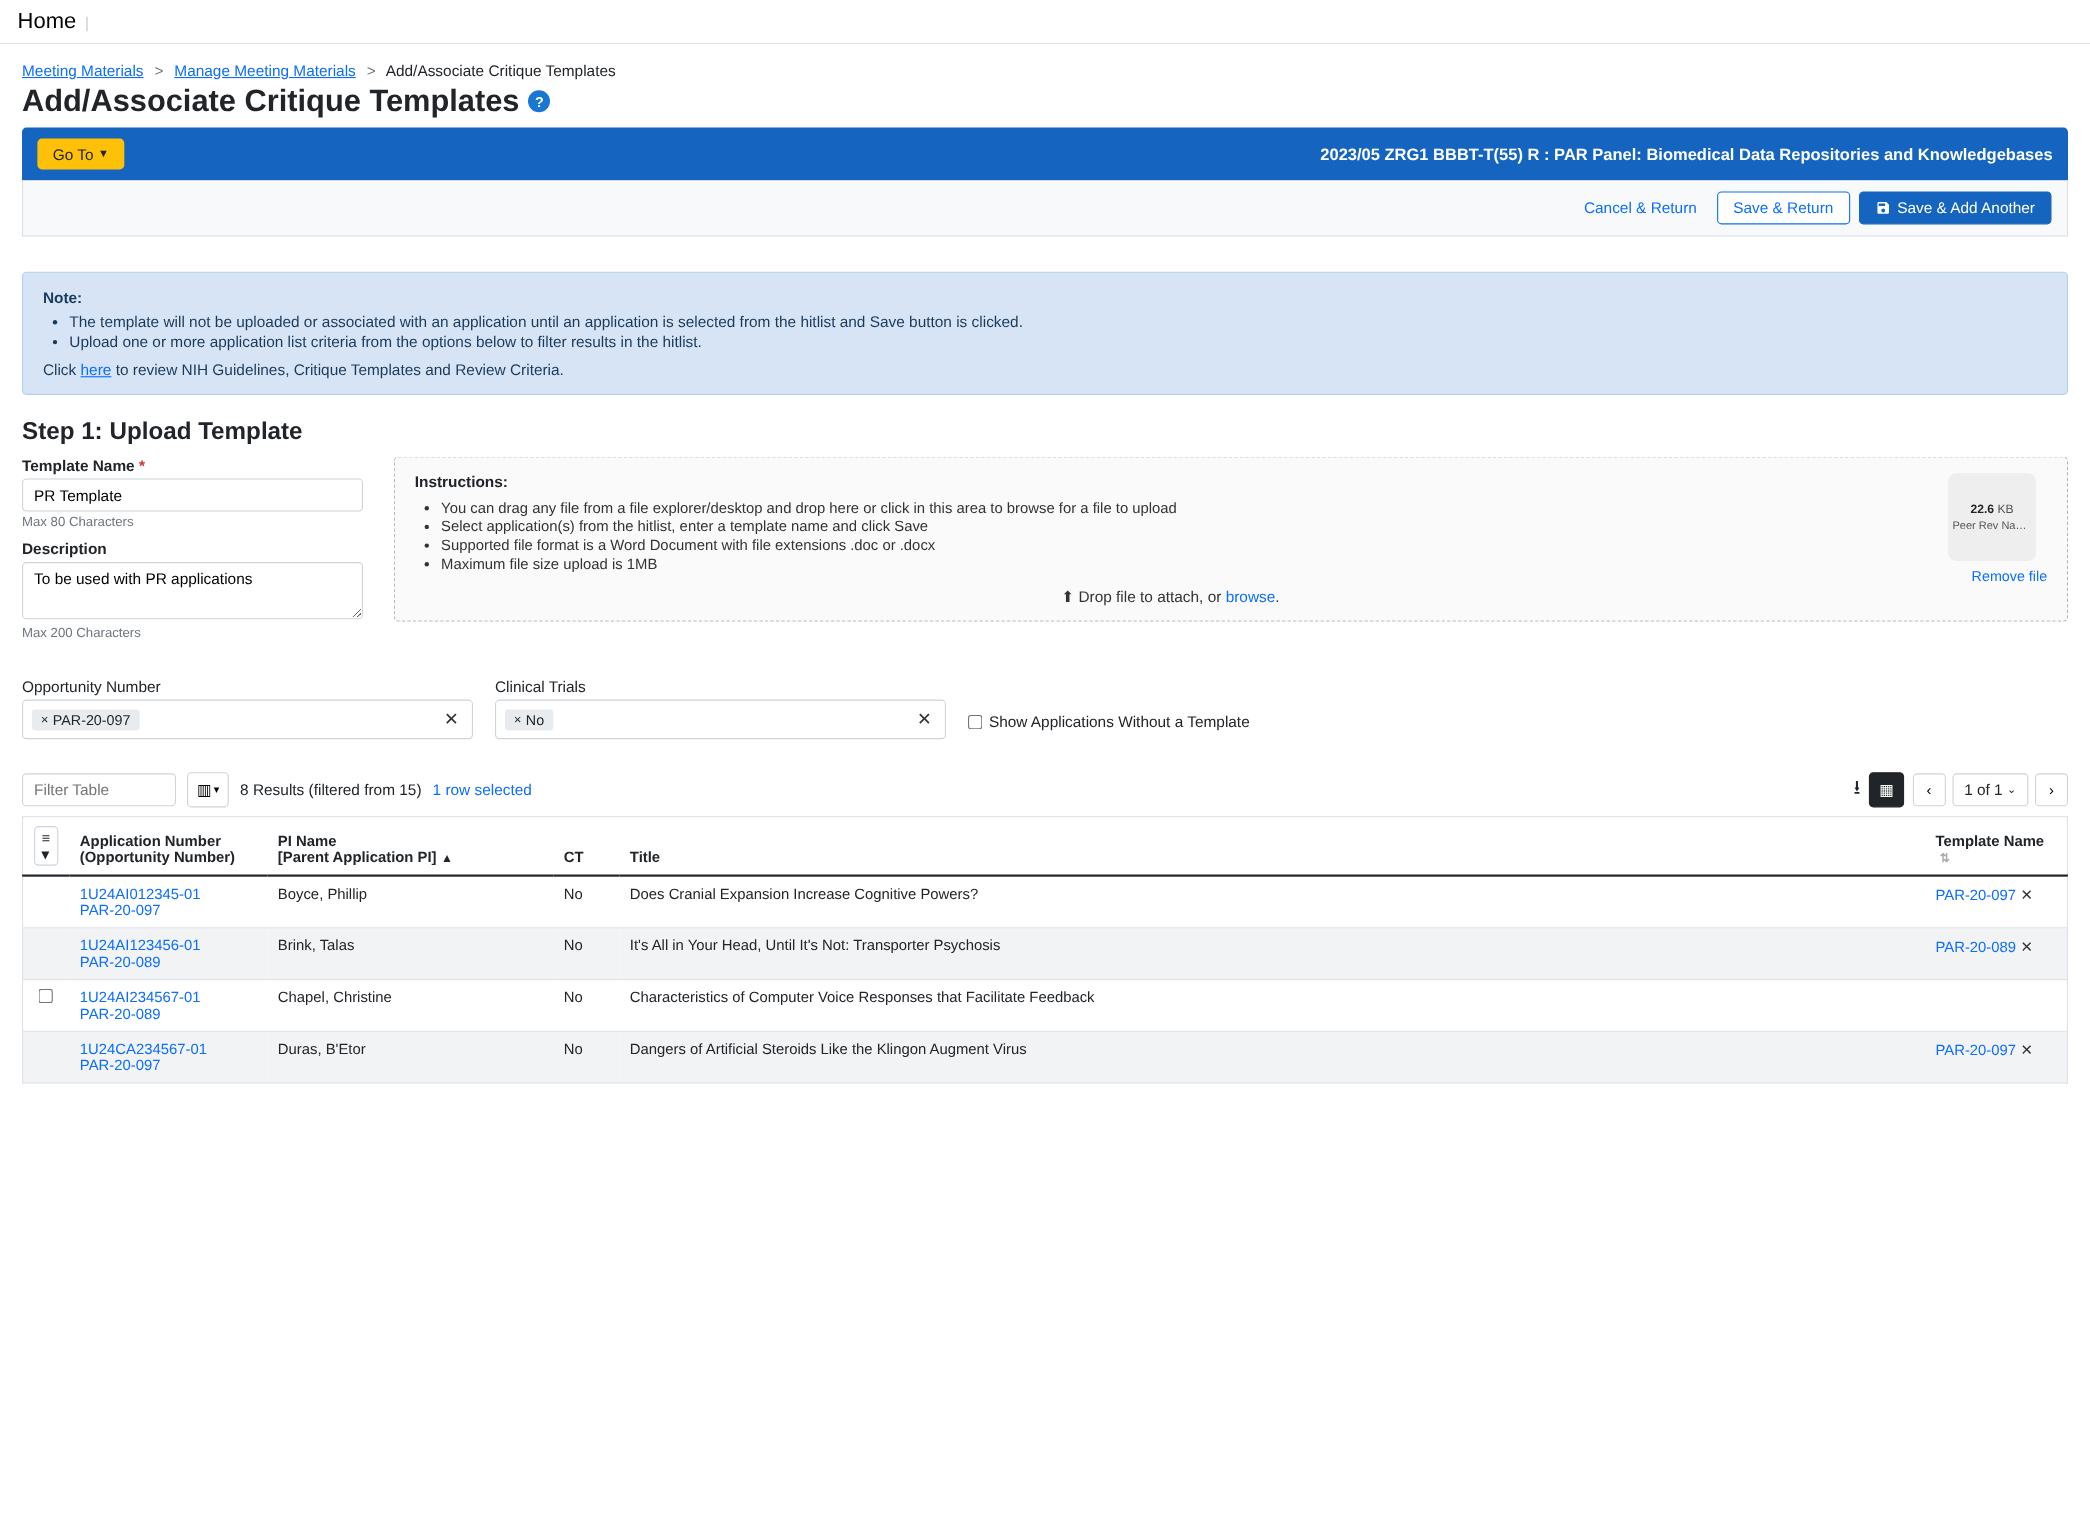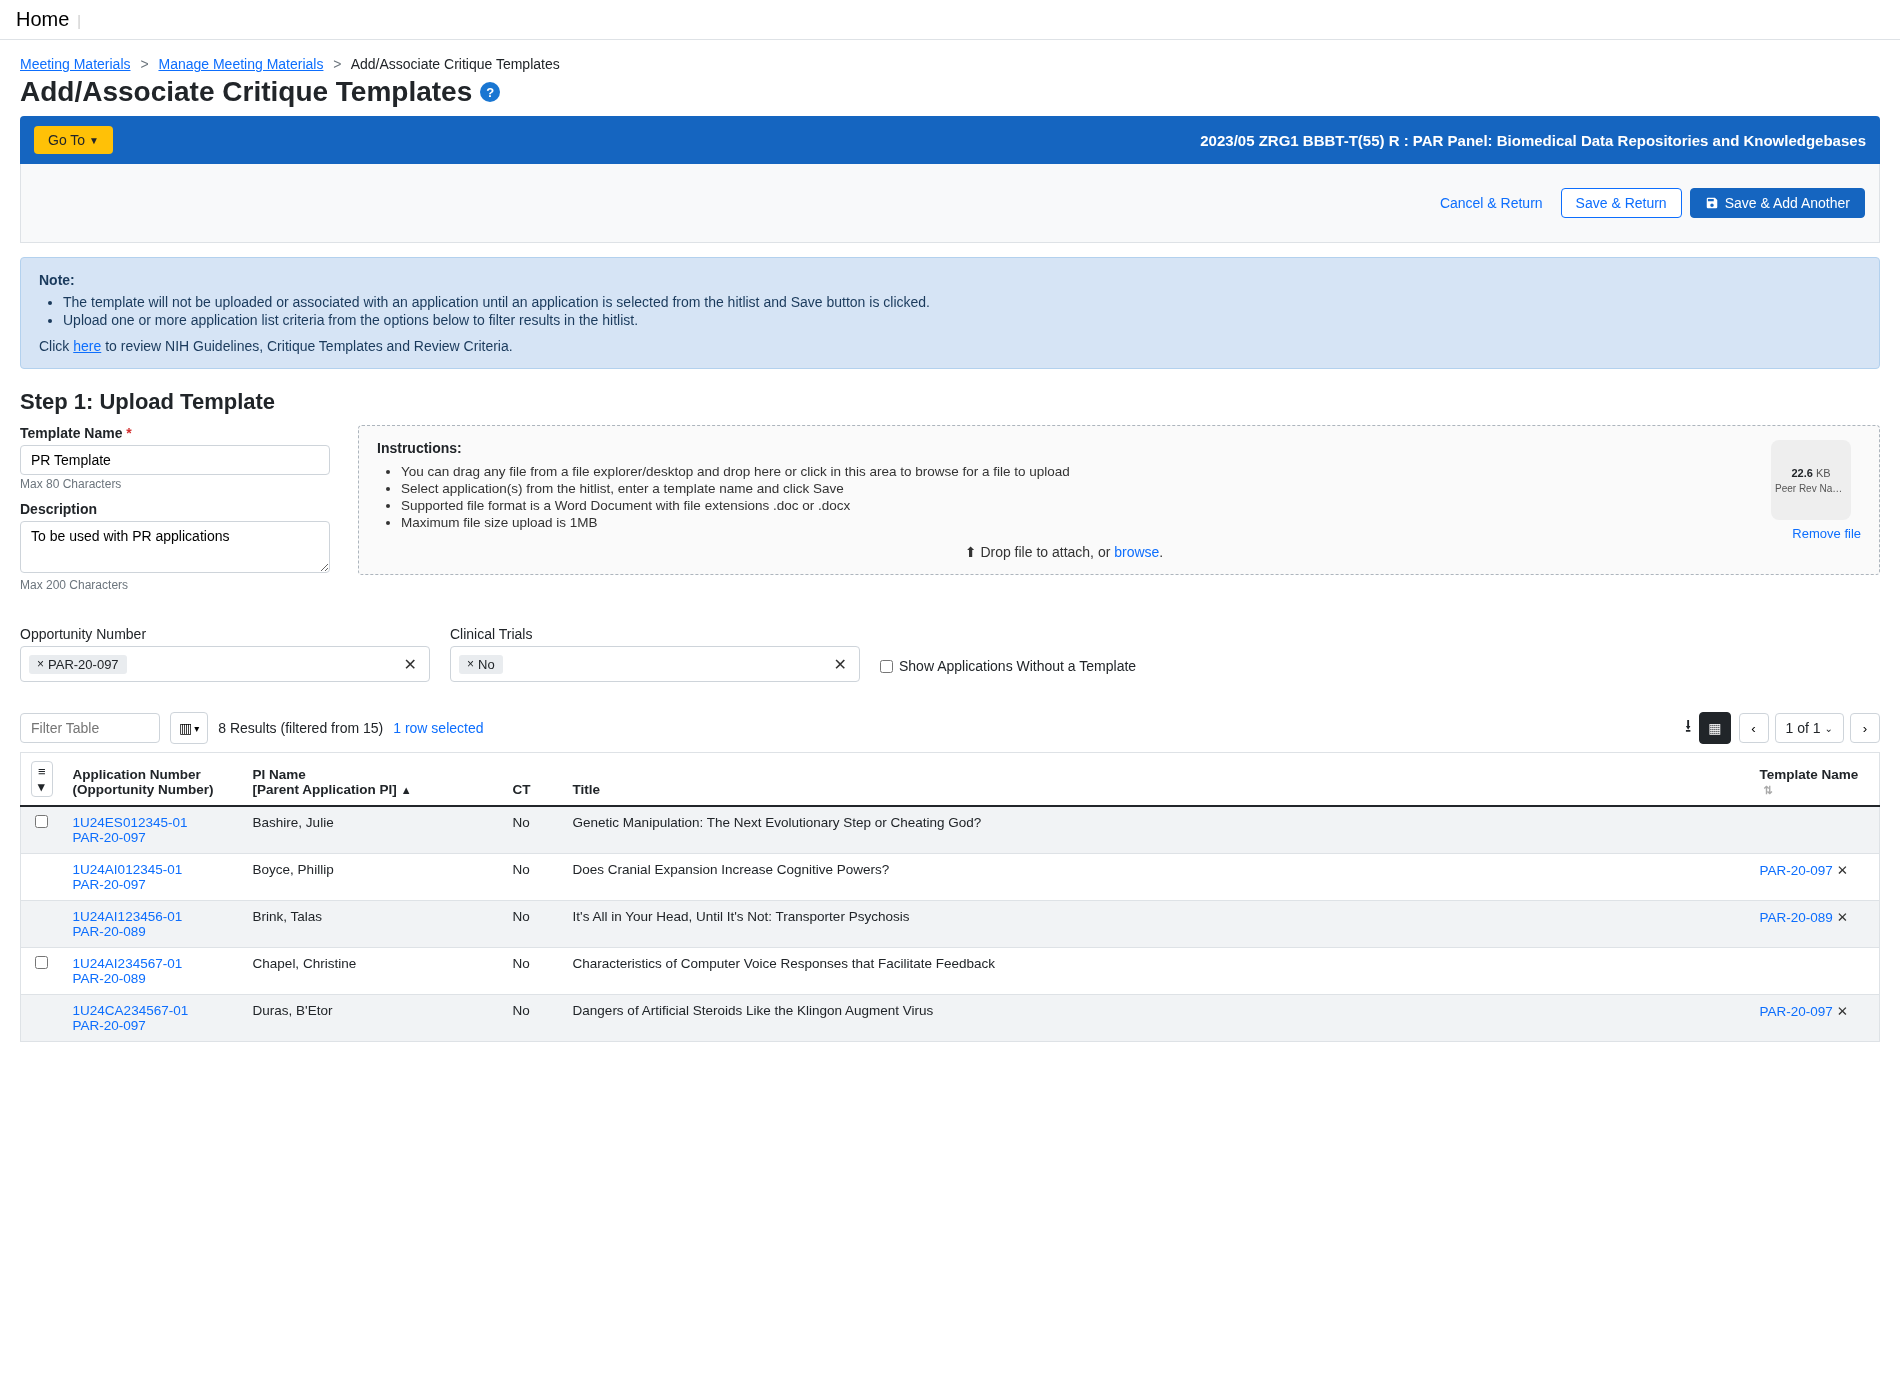--- a/index.html
+++ b/index.html
@@ -10,21 +10,21 @@
 .breadcrumb { font-size: 14px; margin-bottom: 4px; }
 .breadcrumb a { color: #0d6efd; text-decoration: underline; }
 .breadcrumb .sep { color: #6c757d; margin: 0 6px; }
 .breadcrumb .current { color: #212529; }
 .page-title { font-size: 28px; font-weight: 600; display: flex; align-items: center; gap: 8px; margin-bottom: 8px; }
 .help-icon { display: inline-flex; width: 20px; height: 20px; border-radius: 50%; background: #1976d2; color: #fff; align-items: center; justify-content: center; font-size: 13px; font-weight: bold; cursor: pointer; }
 .blue-bar { background: #1565c0; color: #fff; padding: 10px 14px; display: flex; align-items: center; justify-content: space-between; border-radius: 4px 4px 0 0; }
 .goto-btn { background: #ffc107; border: none; padding: 6px 14px; border-radius: 4px; font-size: 14px; cursor: pointer; display: flex; align-items: center; gap: 4px; color: #212529; }
 .goto-btn .caret { font-size: 10px; }
 .bar-title { font-weight: 600; font-size: 15px; }
-.action-bar { background: #f8f9fa; border: 1px solid #dee2e6; border-top: none; padding: 24px 14px; display: flex; justify-content: flex-end; gap: 8px; margin-bottom: 14px; }
+.action-bar { background: #f8f9fa; border: 1px solid #dee2e6; border-top: none; padding: 10px 14px; display: flex; justify-content: flex-end; gap: 8px; margin-bottom: 32px; }
 .link-btn { background: none; border: none; color: #0d6efd; cursor: pointer; font-size: 14px; padding: 6px 10px; }
 .outline-btn { background: #fff; border: 1px solid #0d6efd; color: #0d6efd; padding: 6px 14px; border-radius: 4px; cursor: pointer; font-size: 14px; }
 .primary-btn { background: #1565c0; border: 1px solid #1565c0; color: #fff; padding: 6px 14px; border-radius: 4px; cursor: pointer; font-size: 14px; display: flex; align-items: center; gap: 6px; }
 .note-box { background: #d6e4f5; border: 1px solid #b3d1ee; border-radius: 4px; padding: 14px 18px; margin-bottom: 20px; color: #1a3a5c; }
 .note-box .note-title { font-weight: 600; margin-bottom: 6px; }
 .note-box ul { margin-left: 24px; margin-bottom: 10px; }
 .note-box li { margin-bottom: 2px; }
 .note-box a { color: #0d6efd; text-decoration: underline; }
 h2.step { font-size: 22px; font-weight: 600; margin-bottom: 10px; }
 .step1-grid { display: flex; gap: 28px; margin-bottom: 24px; align-items: flex-start; }
@@ -241,28 +241,20 @@
         <th class="col-pi">
           <div>PI Name</div>
           <div><span>[Parent Application PI]</span><span class="sort-ind">▲</span></div>
         </th>
         <th class="col-ct">CT</th>
         <th>Title</th>
         <th class="col-tmpl"><span>Template Name</span> <span class="sort-ind" style="color:#aaa">⇅</span></th>
       </tr>
     </thead>
     <tbody id="tbody">
-        <tr class="odd">
-          <td class="col-chk"><input type="checkbox" style=""></td>
-          <td><a href="#" class="app-link">1U24ES012345-01</a><br><a href="#" class="opp-link">PAR-20-097</a></td>
-          <td>Bashire, Julie</td>
-          <td>No</td>
-          <td>Genetic Manipulation: The Next Evolutionary Step or Cheating God?</td>
-          <td class="tmpl-cell"></td>
-        </tr>
         <tr class="even">
           <td class="col-chk"></td>
           <td><a href="#" class="app-link">1U24AI012345-01</a><br><a href="#" class="opp-link">PAR-20-097</a></td>
           <td>Boyce, Phillip</td>
           <td>No</td>
           <td>Does Cranial Expansion Increase Cognitive Powers?</td>
           <td class="tmpl-cell"><a href="#" class="tmpl-link">PAR-20-097</a><span class="tmpl-x">✕</span></td>
         </tr>
         <tr class="odd">
           <td class="col-chk"></td>

